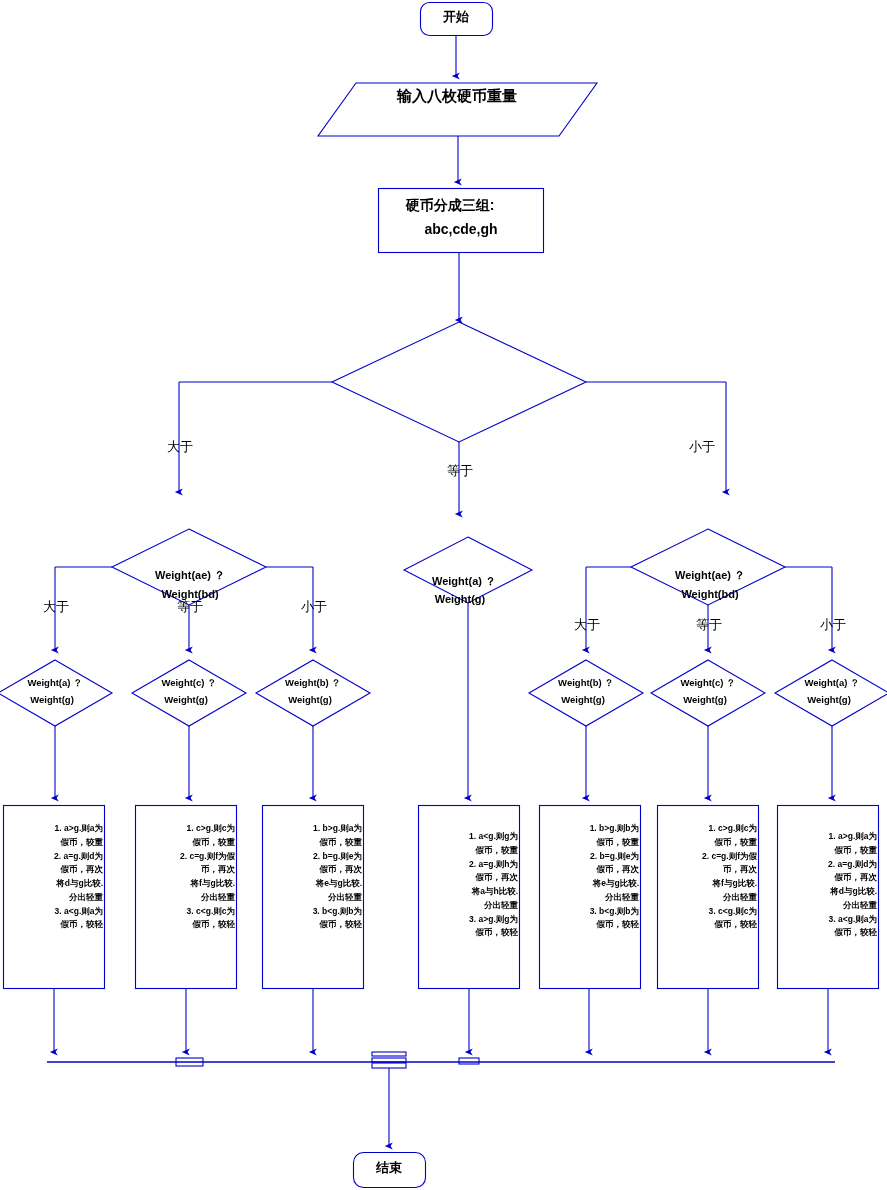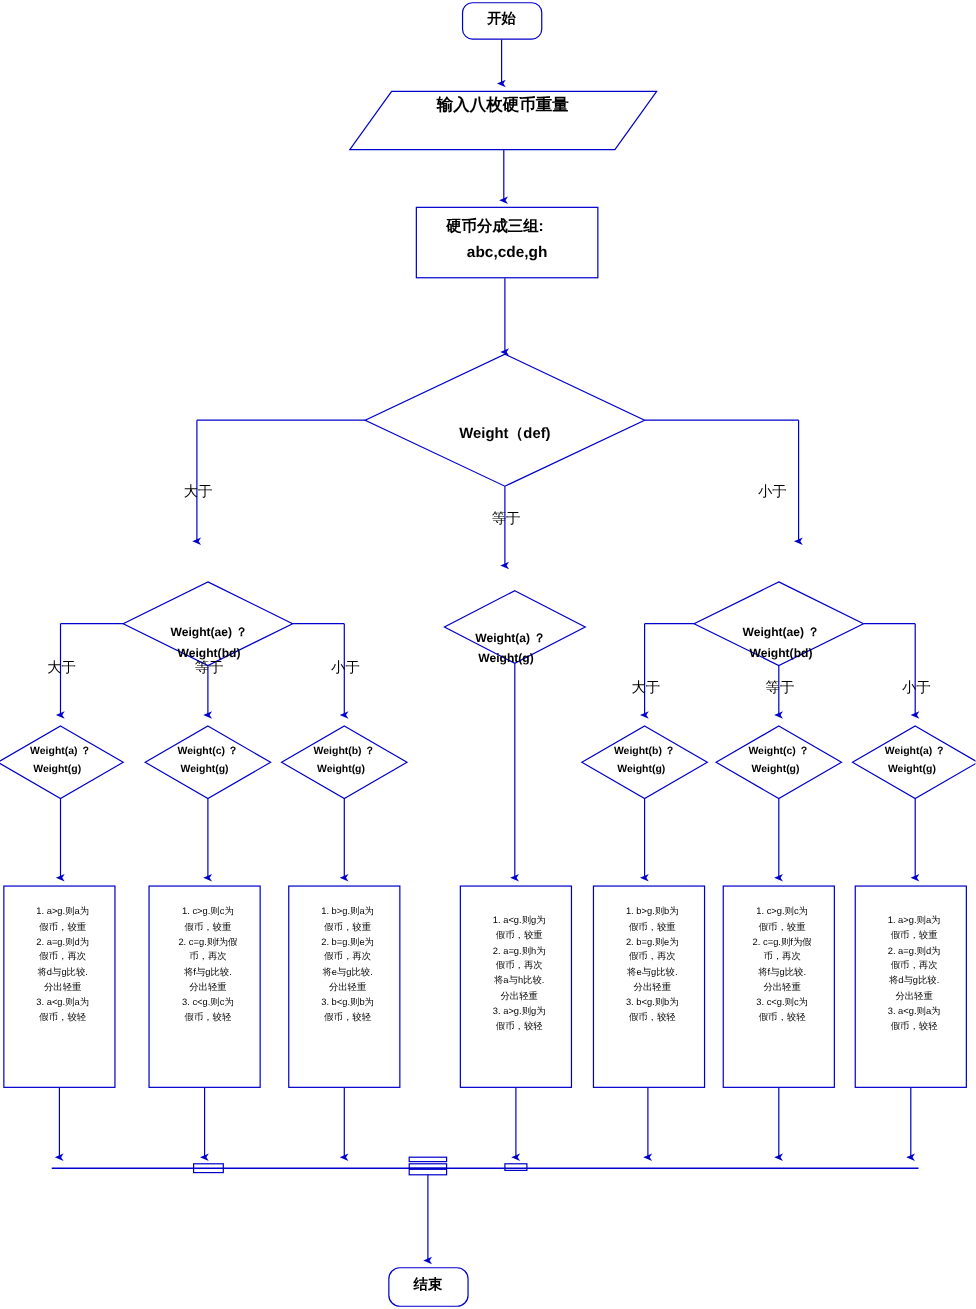--- a/index.html
+++ b/index.html
@@ -36,23 +36,23 @@
   .io-text { font-size: 15px; font-weight: bold; }
   .proc-text { font-size: 14px; font-weight: bold; line-height: 1.35; }
   .dec-text-lg { font-size: 13.5px; font-weight: bold; line-height: 1.85; }
   .dec-text-md { font-size: 11px; font-weight: bold; line-height: 1.7; margin-top: 26px; }
   .dec-text-sm { font-size: 9.5px; font-weight: bold; line-height: 1.7; }
   .branch-label { font-size: 13px; font-weight: normal; }
   .result-box-text {
     position: absolute;
     color: #000000;
     font-size: 8.5px;
-    font-weight: normal;
+    font-weight: bold;
     line-height: 1.62;
-    text-align: center;
+    text-align: right;
     white-space: pre-line;
   }
 </style>
 </head>
 <body>
 
 <div id="canvas">
 
   <svg id="flow-svg" viewBox="0 0 887 1190" xmlns="http://www.w3.org/2000/svg">
     <defs>
@@ -152,21 +152,20 @@
     </g>
   </svg>
 
   <div class="lbl terminal-text" style="left:420px; top:10px; width:72px;">开始</div>
 
   <div class="lbl io-text" style="left:367px; top:88px; width:180px;">输入八枚硬币重量</div>
 
   <div class="lbl proc-text" style="left:368px; top:196px; width:164px;">硬币分成三组:</div>
   <div class="lbl proc-text" style="left:379px; top:220px; width:164px; ">abc,cde,gh</div>
 
-  <div class="lbl dec-text-lg" style="left:369px; top:382px; width:180px;">Weight（def)</div>
 
   <div class="lbl branch-label" style="left:152px; top:440px; width:56px;">大于</div>
   <div class="lbl branch-label" style="left:432px; top:464px; width:56px;">等于</div>
   <div class="lbl branch-label" style="left:674px; top:440px; width:56px;">小于</div>
 
   <div class="lbl dec-text-md" style="left:124px; top:540px; width:132px;">Weight(ae) ？</div>
   <div class="lbl dec-text-md" style="left:124px; top:559px; width:132px;">Weight(bd)</div>
 
   <div class="lbl branch-label" style="left:28px; top:600px; width:56px;">大于</div>
   <div class="lbl branch-label" style="left:162px; top:600px; width:56px;">等于</div>

